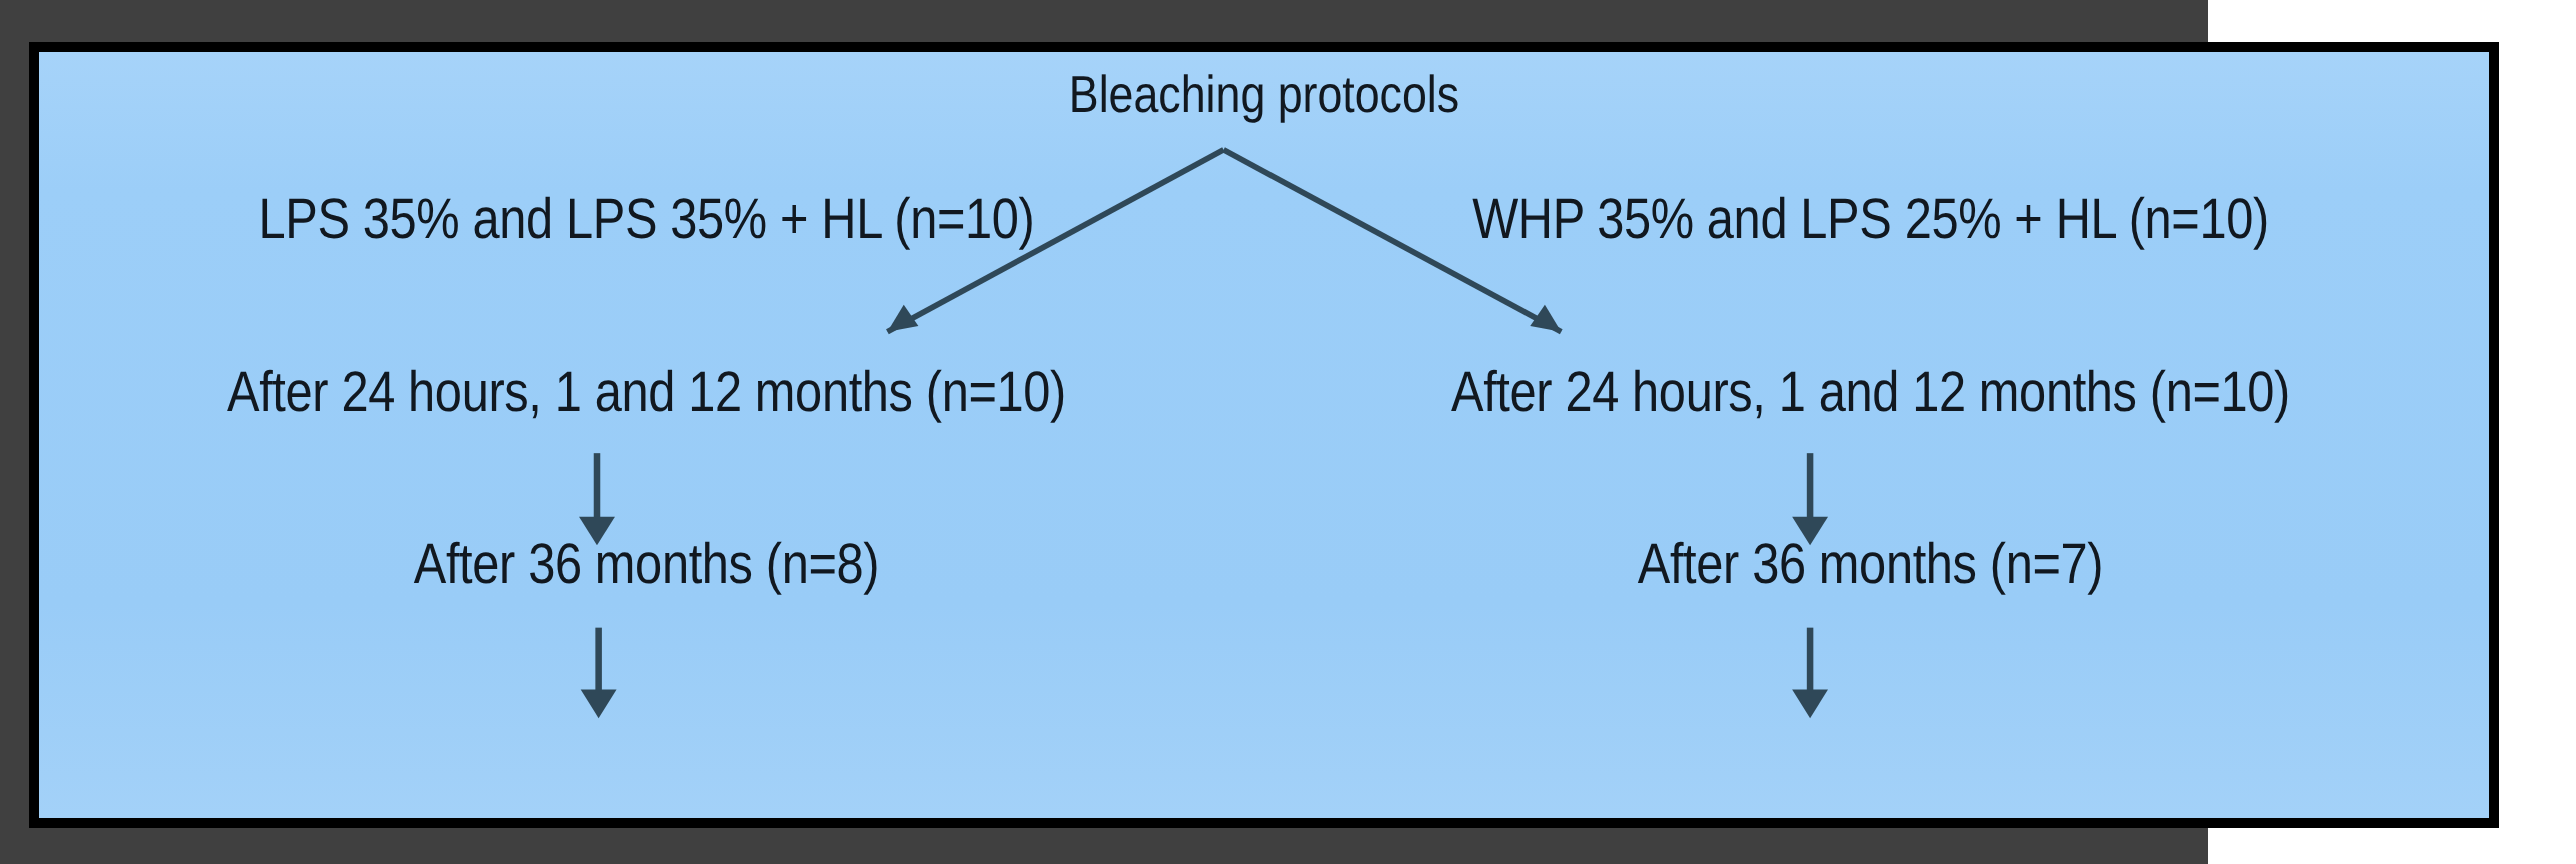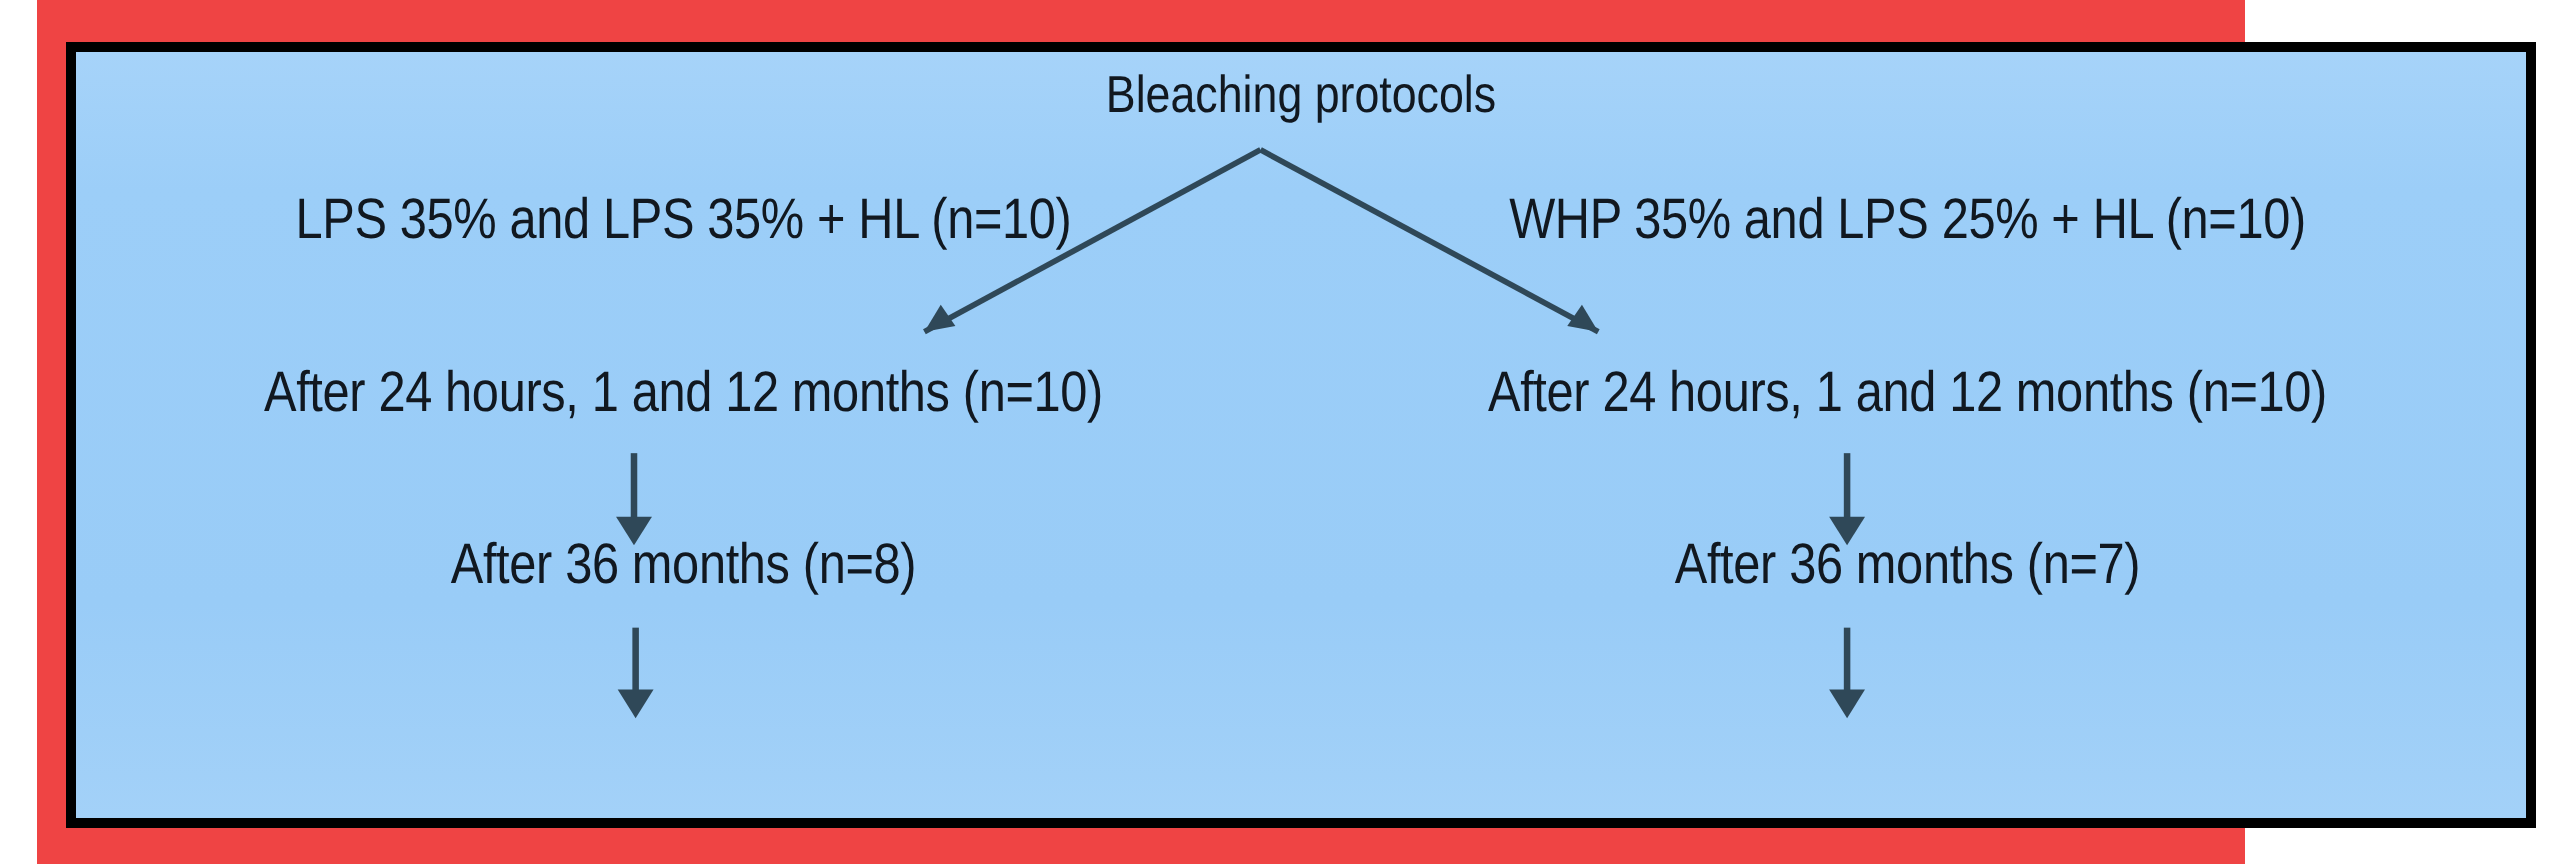--- a/index.html
+++ b/index.html
@@ -11,22 +11,21 @@
     width: 2576px;
     height: 865px;
     font-family: "Liberation Sans", sans-serif;
     overflow: hidden;
   }
 
   #canvas {
     position: relative;
     width: 2208px;
     height: 865px;
-    background: #ef4444;
-    margin-left: 37px;
+    background: #404040;
   }
 
   
   #panel {
     position: absolute;
     left: 28.5px;
     top: 42px;
     width: 2470px;
     height: 786px;
     box-sizing: border-box;

